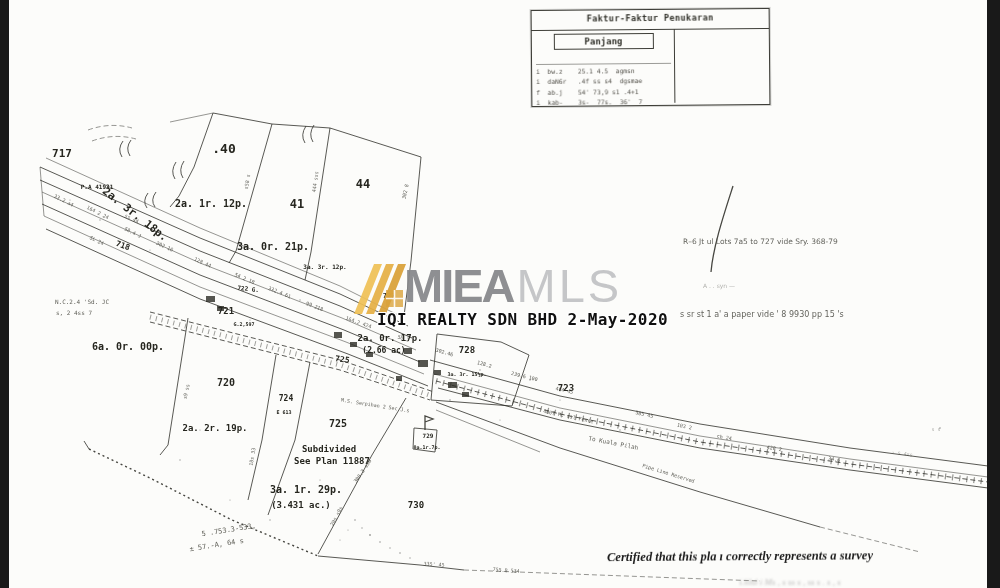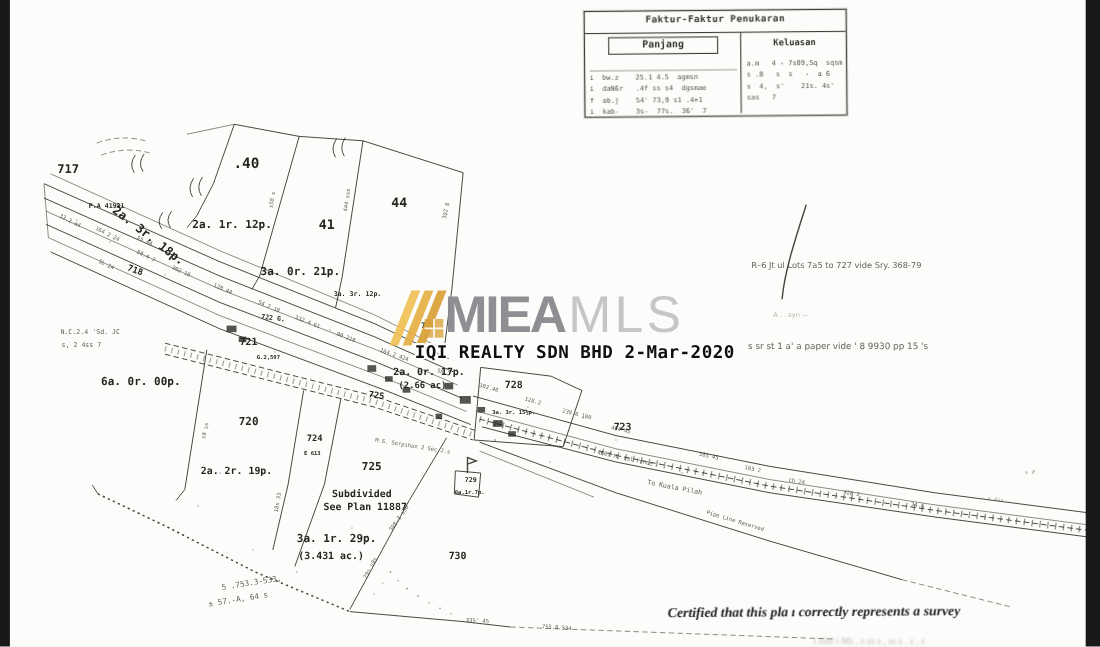--- a/index.html
+++ b/index.html
@@ -270,42 +270,33 @@
     <div class="f-body">
       <div class="f-left">
         <div class="f-panjang-box">Panjang</div>
         <div class="f-rows">
           <div class="f-row">i  bw.z    25.1 4.5  agmsn</div>
           <div class="f-row">i  daN6r   .4f ss s4  dgsmae</div>
           <div class="f-row">f  ab.j    54' 73,9 s1 .4+1</div>
           <div class="f-row">i  kab-    3s-  77s.  36'  7</div>
         </div>
       </div>
-      <div class="f-right">
-        <div class="f-keluasan">Keluasan</div>
-        <div class="f-rows">
-          <div class="f-row">a.m   4 - 7s09,5q  sqsm</div>
-          <div class="f-row">s .8   s  s   -  a 6</div>
-          <div class="f-row">s  4,  s'    21s. 4s'</div>
-          <div class="f-row">sas   7</div>
-        </div>
-      </div>
     </div>
   </div>
 
   <div class="wm">
     <svg class="wm-logo" width="66" height="64" viewBox="0 0 66 64">
       <polygon points="10,58 30,8 38,8 18,58" fill="#EFC055" opacity=".92"></polygon>
       <polygon points="22,58 42,8 50,8 30,58" fill="#E5AF43" opacity=".92"></polygon>
       <polygon points="34,58 54,8 62,8 42,58" fill="#D99F35" opacity=".92"></polygon>
       <rect x="42" y="34" width="17" height="17" fill="#D9A33B" opacity=".8"></rect>
       <path d="M42,42.5 H59 M50.5,34 V51" stroke="#ffffff" stroke-width="1.6" opacity=".9"></path>
     </svg>
     <div class="wm-brand">
       <span class="wm-b1">MIEA</span><span class="wm-b2">MLS</span>
     </div>
-    <div class="wm-sub">IQI REALTY SDN BHD 2-Mar-2020</div>
+    <div class="wm-sub">IQI REALTY SDN BHD 2-May-2020</div>
   </div>
 
   <div class="cert">Certified that this pla ı correctly represents a survey</div>
   <div class="cutoff">i.lilsl  i  Ms  ,  s   ss s  ,  ss  s   .   s ,   s</div>
 
 </div>
 
 </body></html>

